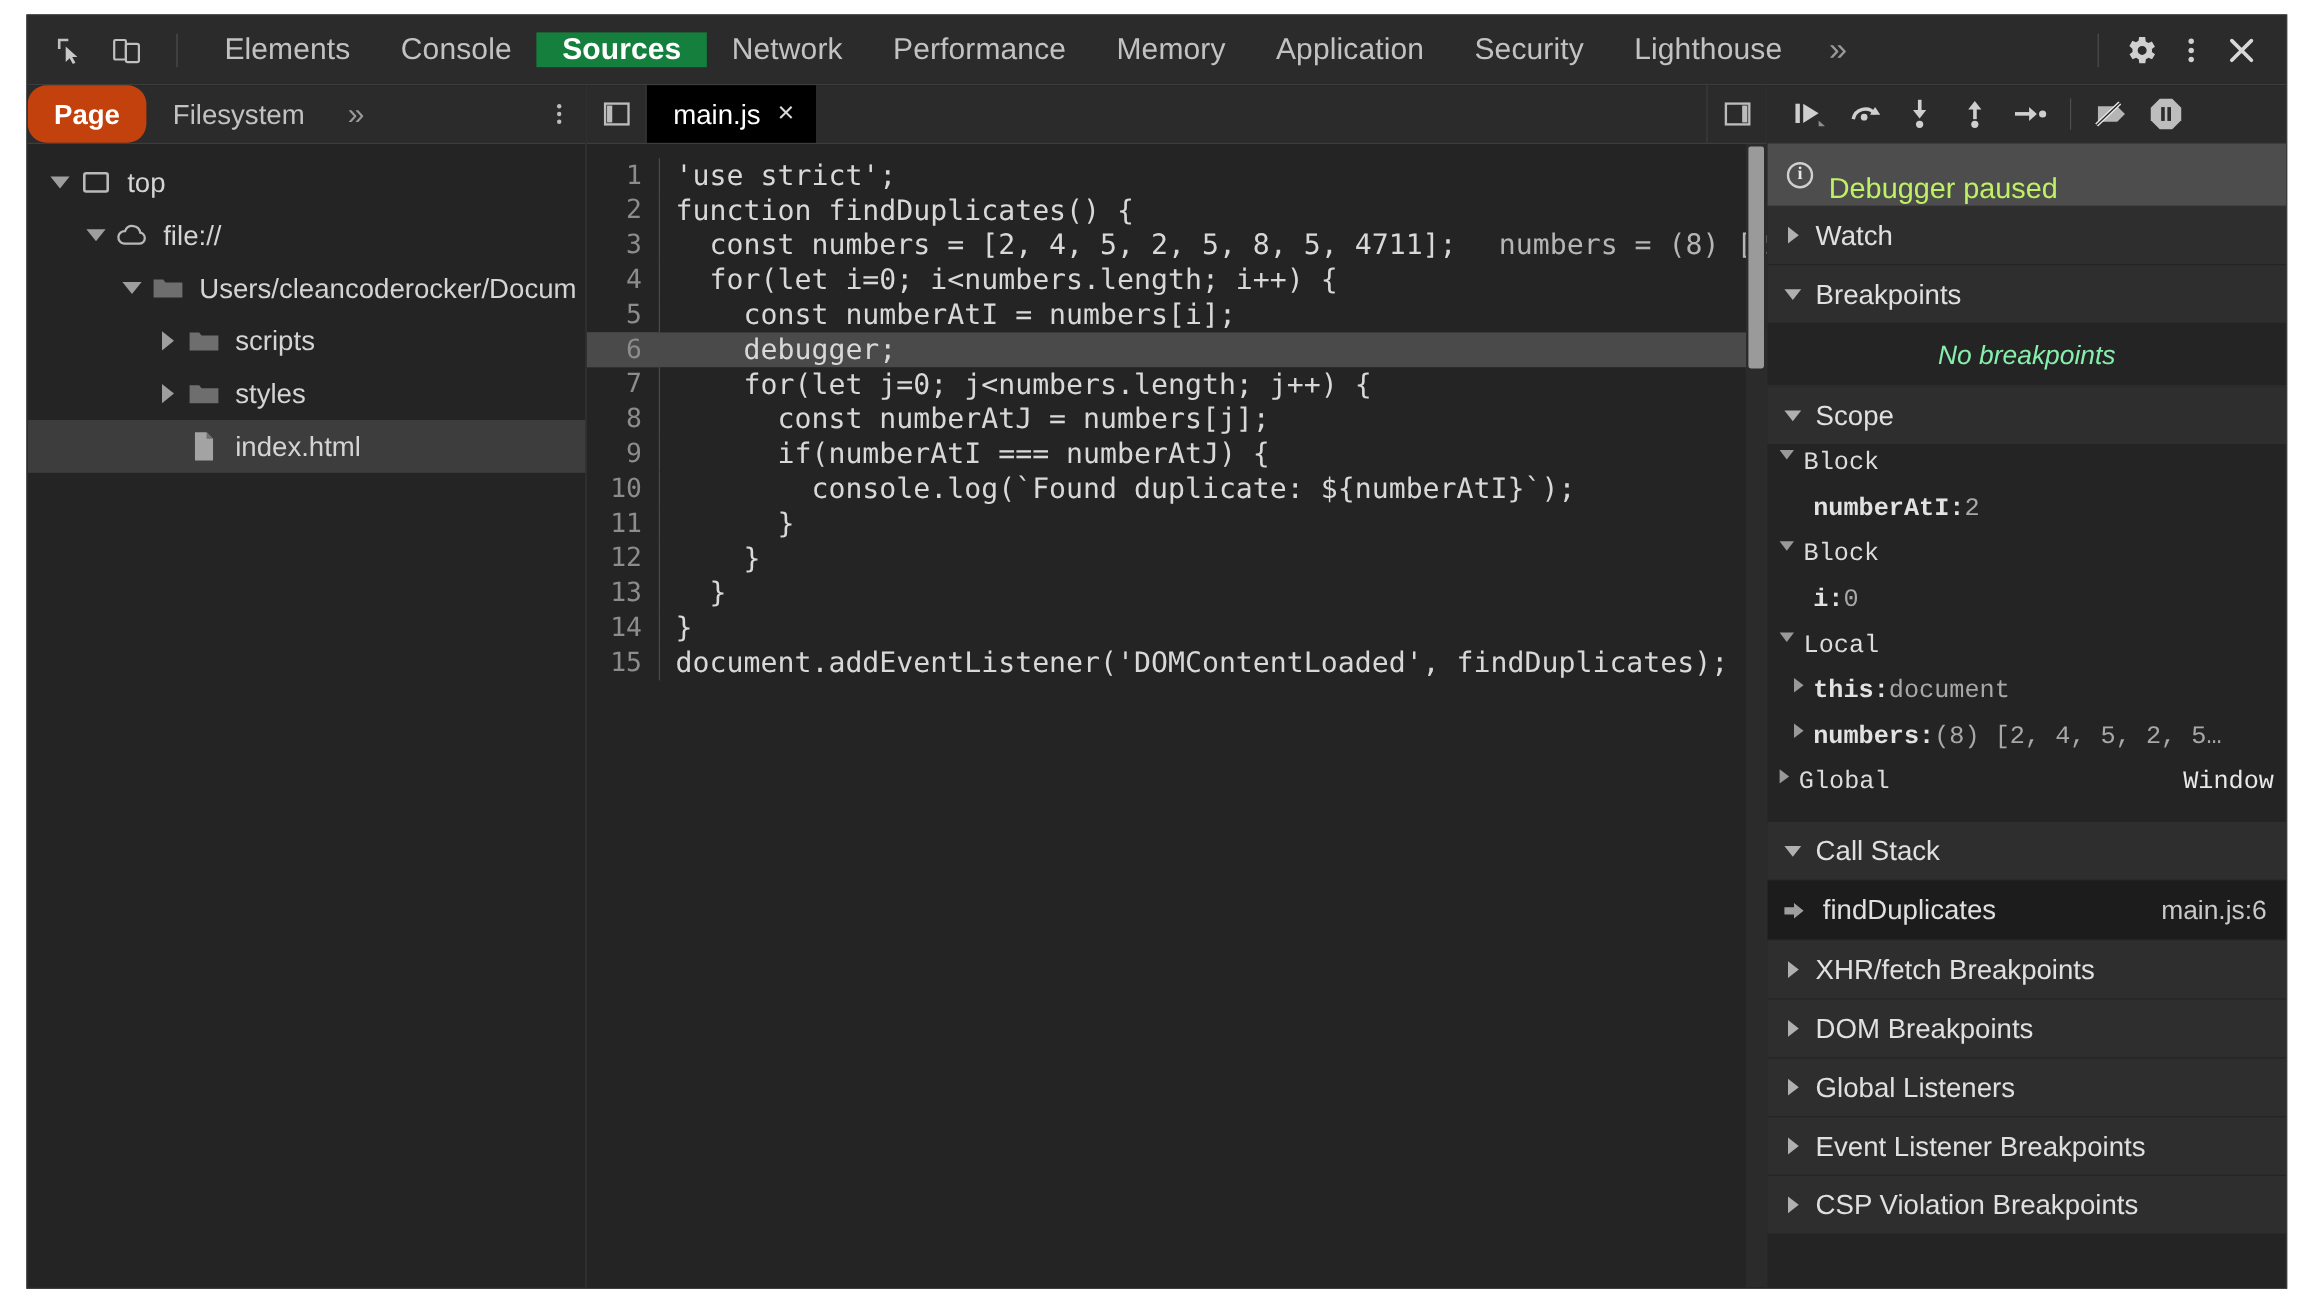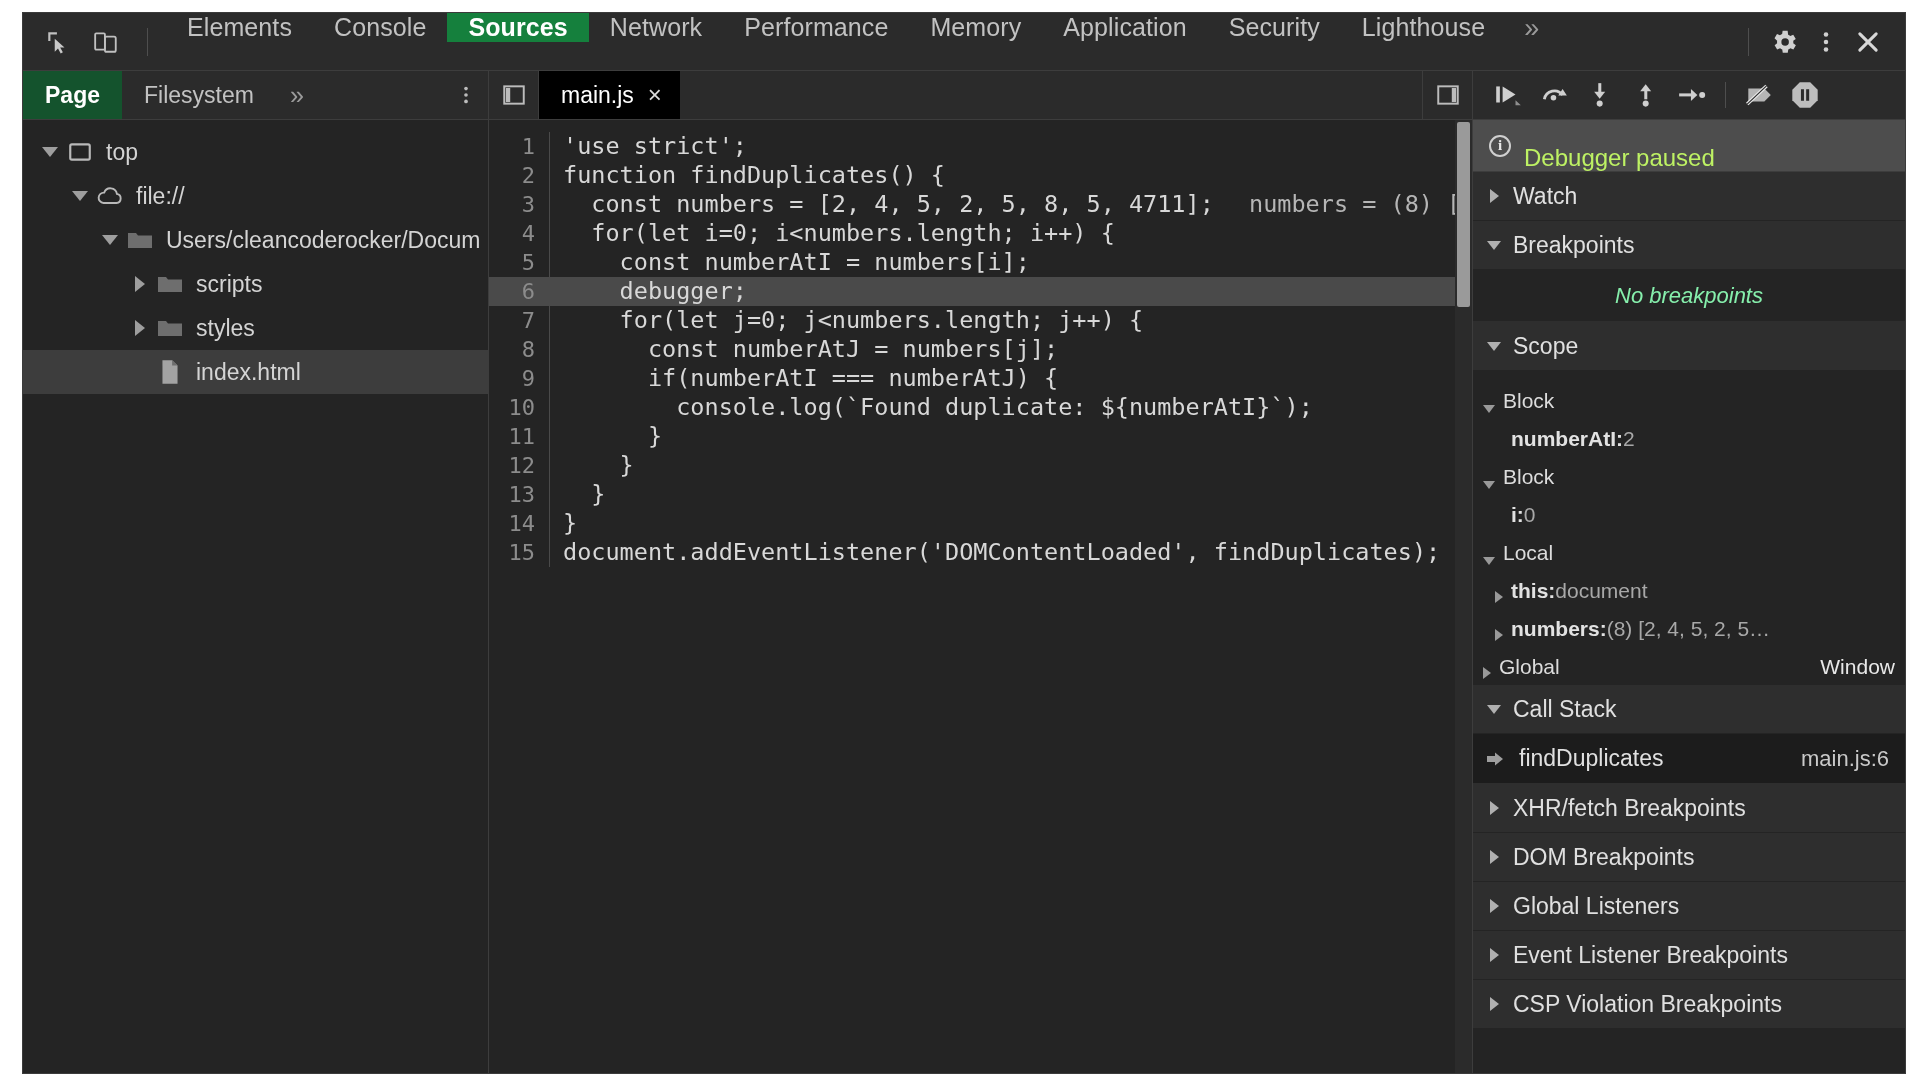--- a/index.html
+++ b/index.html
@@ -32,21 +32,21 @@
   .tb-icons { display: flex; align-items: center; padding: 0 6px 0 16px; gap: 10px; }
   .tb-icon-btn {
     width: 38px; height: 38px;
     display: flex; align-items: center; justify-content: center;
     cursor: pointer;
   }
   .tb-sep {
     width: 1px; height: 28px; background: #4e4e4e;
     align-self: center; margin: 0 12px;
   }
-  .tabs { display: flex; align-items: flex-start; flex: 1; }
+  .tabs { display: flex; align-items: center; flex: 1; }
   .tab {
     display: flex; align-items: center;
     padding: 0 21px;
     font-size: 25px;
     color: #c2c2c2;
     cursor: pointer;
     letter-spacing: 0.1px;
   }
   .tab.active {
     background: #15803d;
@@ -72,21 +72,21 @@
     border-bottom: 1px solid #3d3d3d;
     display: flex; align-items: stretch;
   }
   .nav-tab {
     display: flex; align-items: center;
     padding: 0 22px;
     font-size: 23px;
     color: #c2c2c2;
     cursor: pointer;
   }
-  .nav-tab.active { background: #14532d; color: #fff; font-weight: bold; }
+  .nav-tab.active { background: #c2410c; color: #fff; font-weight: bold; border-radius: 16px; }
   .nav-tab.more { color: #9a9a9a; font-size: 25px; padding: 0 14px; }
   .nav-tabbar-spacer { flex: 1; }
   .nav-kebab {
     display: flex; align-items: center; justify-content: center;
     width: 44px; cursor: pointer;
   }
   .nav-tree { flex: 1; padding-top: 10px; overflow: hidden; }
   .tree-row {
     display: flex; align-items: center;
     height: 44px;
@@ -280,23 +280,23 @@
   .sb-empty {
     height: 52px;
     display: flex; align-items: center; justify-content: center;
     font-size: 22px; color: #86efac;
     font-style: italic;
     background: #242424;
     border-bottom: 1px solid #2e2e2e;
   }
   .scope-body { background: #242424; padding: 4px 0 6px 0; }
   .scope-row {
-    display: flex; align-items: flex-end;
+    display: flex; align-items: flex-start;
     height: 38px;
-    font-family: Liberation Sans, sans-serif;
+    font-family: Liberation Mono, monospace;
     font-size: 21px;
     color: #dcdcdc;
     padding-left: 10px;
     white-space: nowrap;
     cursor: pointer;
   }
   .scope-row.indent1 { padding-left: 22px; }
   .scope-name { color: #e2e2e2; font-weight: bold; }
   .scope-val { color: #a8a8a8; }
   .scope-right { margin-left: auto; padding-right: 10px; color: #e8e8e8; }

